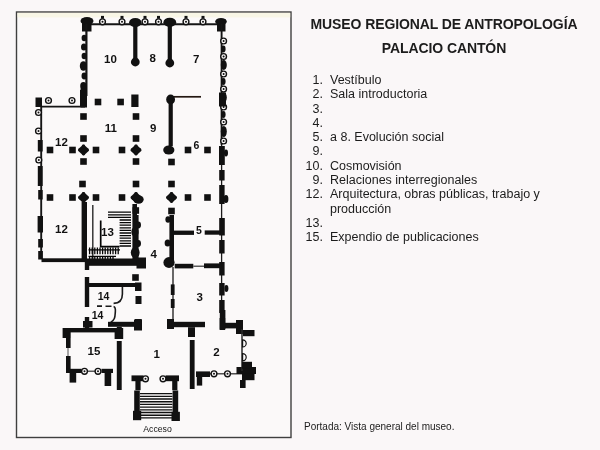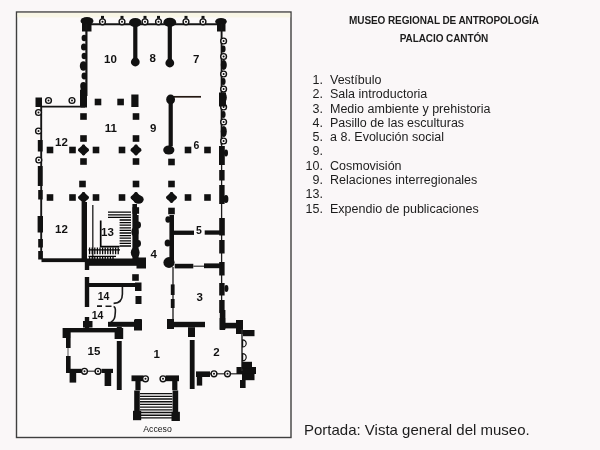--- a/index.html
+++ b/index.html
@@ -1,22 +1,22 @@
 <!DOCTYPE html>
 <html><head>
 <meta charset="utf-8">
 <style>
 html,body{margin:0;padding:0;}
 body{width:600px;height:450px;background:#faf7f8;font-family:"Liberation Sans",sans-serif;position:relative;overflow:hidden;color:#1c1c1c;}
 #plan{position:absolute;left:0;top:0;}
-.title{position:absolute;left:299px;top:12px;width:290px;text-align:center;font-weight:bold;font-size:10px;line-height:18px;letter-spacing:-0.1px;}
+.title{position:absolute;left:299px;top:12px;width:290px;text-align:center;font-weight:bold;font-size:14px;line-height:24px;letter-spacing:-0.1px;}
 .legend{position:absolute;left:305px;top:73px;font-size:12.5px;line-height:14.3px;}
 .li{display:flex;}
 .n{width:18px;text-align:right;margin-right:7px;flex:none;}
-.caption{position:absolute;left:304px;top:421px;font-size:15px;}
+.caption{position:absolute;left:304px;top:421px;font-size:10px;}
 svg text{font-family:"Liberation Sans",sans-serif;}
 </style>
 </head>
 <body>
 
 <svg id="plan" width="600" height="450" viewBox="0 0 600 450">
 <defs>
 <g id="orn">
         <circle r="2.9" fill="#fbf9f9" stroke="#111" stroke-width="1.4"></circle>
         <circle r="1" fill="#111"></circle>
@@ -424,42 +424,44 @@
 <div class="li">
       <span class="n">1.</span>
       <span class="t">Vestíbulo</span>
     </div>
 <div class="li">
       <span class="n">2.</span>
       <span class="t">Sala introductoria</span>
     </div>
 <div class="li">
       <span class="n">3.</span>
-      <span class="t">Medio ambiente y prehistoria</span>
     </div>
 <div class="li">
       <span class="n">4.</span>
-      <span class="t">Pasillo de las esculturas</span>
     </div>
 <div class="li">
       <span class="n">5.</span>
       <span class="t">a 8. Evolución social</span>
     </div>
 <div class="li">
       <span class="n">9.</span>
     </div>
 <div class="li">
       <span class="n">10.</span>
       <span class="t">Cosmovisión</span>
     </div>
 <div class="li">
       <span class="n">9.</span>
       <span class="t">Relaciones interregionales</span>
     </div>
 <div class="li">
+      <span class="n">12.</span>
+      <span class="t">Arquitectura, obras públicas, trabajo y<br>producción</span>
+    </div>
+<div class="li">
       <span class="n">13.</span>
     </div>
 <div class="li">
       <span class="n">15.</span>
       <span class="t">Expendio de publicaciones</span>
     </div>
 </div>
 
 <div class="caption">Portada: Vista general del museo.</div>
 

